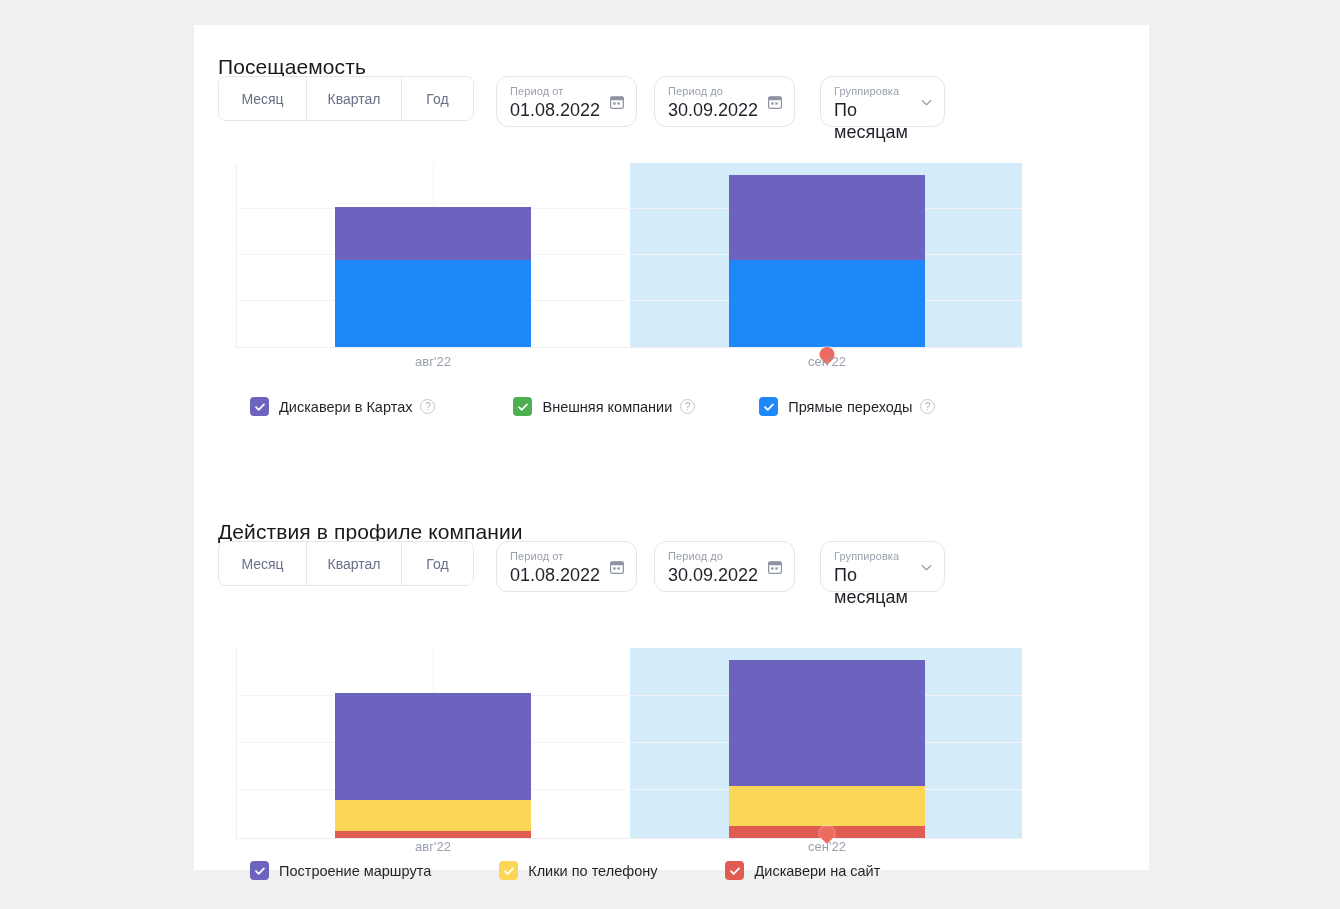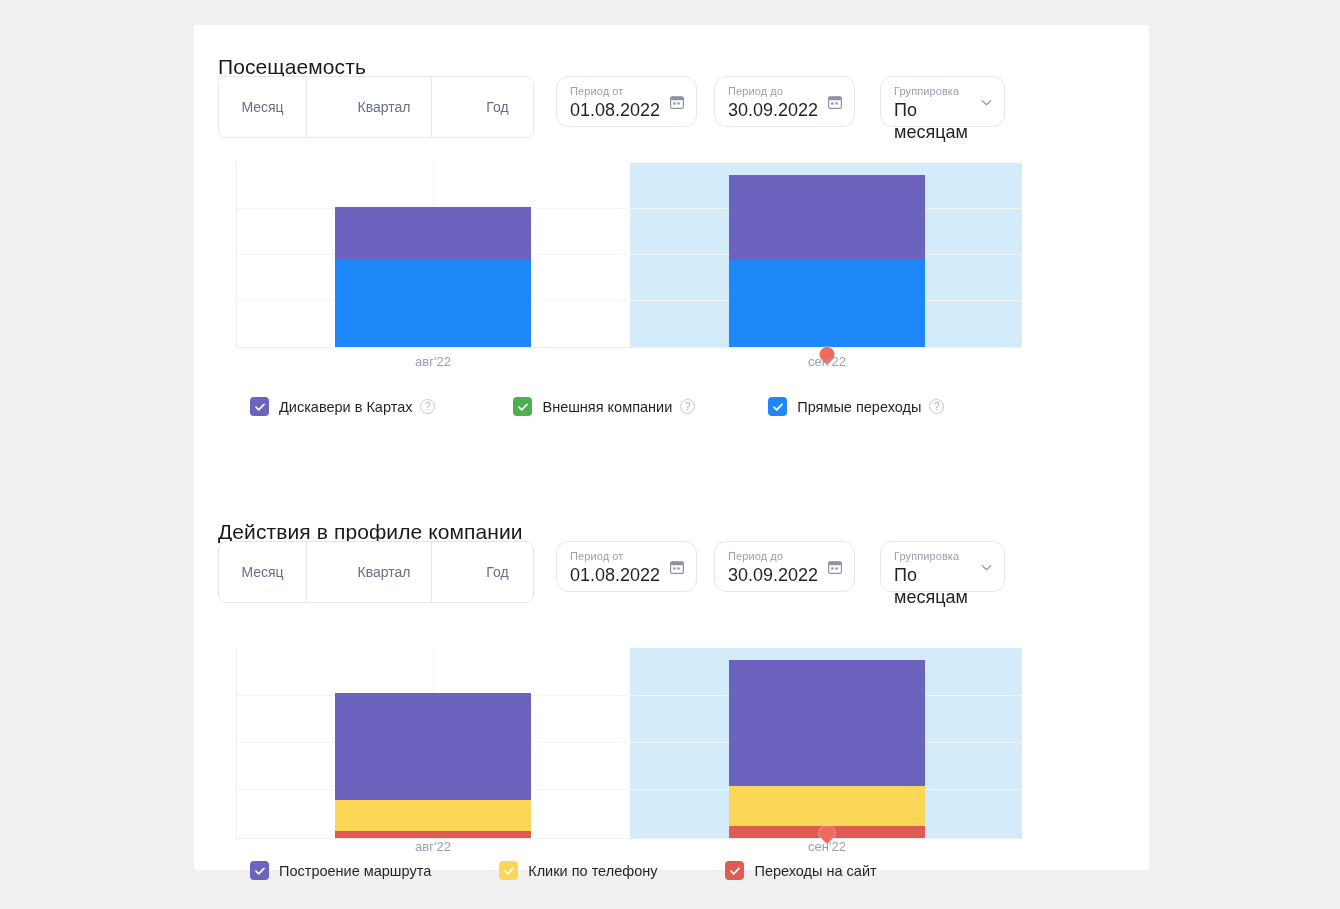--- a/index.html
+++ b/index.html
@@ -23,24 +23,23 @@
     font-weight: 400;
     letter-spacing: .1px;
   }
 
   
   .controls { display: flex; align-items: flex-start; }
   .segmented {
     display: flex;
     border: 1px solid #e3e6ec;
     border-radius: 8px;
-    height: 62px;
+    height: 45px;
     background: #fff;
     overflow: hidden;
-    gap: 30px;
   }
   .seg-btn {
     display: flex; align-items: center; justify-content: center;
     height: 100%;
     font-size: 14px;
     color: #677185;
     background: #fff;
     border: none;
     border-right: 1px solid #e3e6ec;
     cursor: pointer;
@@ -249,21 +248,21 @@
       </div>
       <div class="legend-item" style="margin-left:46px;">
         <span class="cbx" style="background:#4caf50;">
           <svg viewBox="0 0 12 12" width="12" height="12">
               <path d="M2 6.2 L4.7 8.8 L10 3.3" fill="none" stroke="#fff" stroke-width="1.7" stroke-linecap="round" stroke-linejoin="round"></path>
             </svg>
         </span>
         <span class="legend-label">Внешняя компании</span>
         <span class="help">?</span>
       </div>
-      <div class="legend-item" style="margin-left:41px;">
+      <div class="legend-item" style="margin-left:32px;">
         <span class="cbx" style="background:#1e88fa;">
           <svg viewBox="0 0 12 12" width="12" height="12">
               <path d="M2 6.2 L4.7 8.8 L10 3.3" fill="none" stroke="#fff" stroke-width="1.7" stroke-linecap="round" stroke-linejoin="round"></path>
             </svg>
         </span>
         <span class="legend-label">Прямые переходы</span>
         <span class="help">?</span>
       </div>
     </div>
   </div>
@@ -362,18 +361,18 @@
             </svg>
         </span>
         <span class="legend-label">Клики по телефону</span>
       </div>
       <div class="legend-item" style="margin-left:36px;">
         <span class="cbx" style="background:#e05c52;">
           <svg viewBox="0 0 12 12" width="12" height="12">
               <path d="M2 6.2 L4.7 8.8 L10 3.3" fill="none" stroke="#fff" stroke-width="1.7" stroke-linecap="round" stroke-linejoin="round"></path>
             </svg>
         </span>
-        <span class="legend-label">Переходы на сайт</span>
+        <span class="legend-label">Дискавери на сайт</span>
       </div>
     </div>
   </div>
 
 </div>
 
 </body></html>

